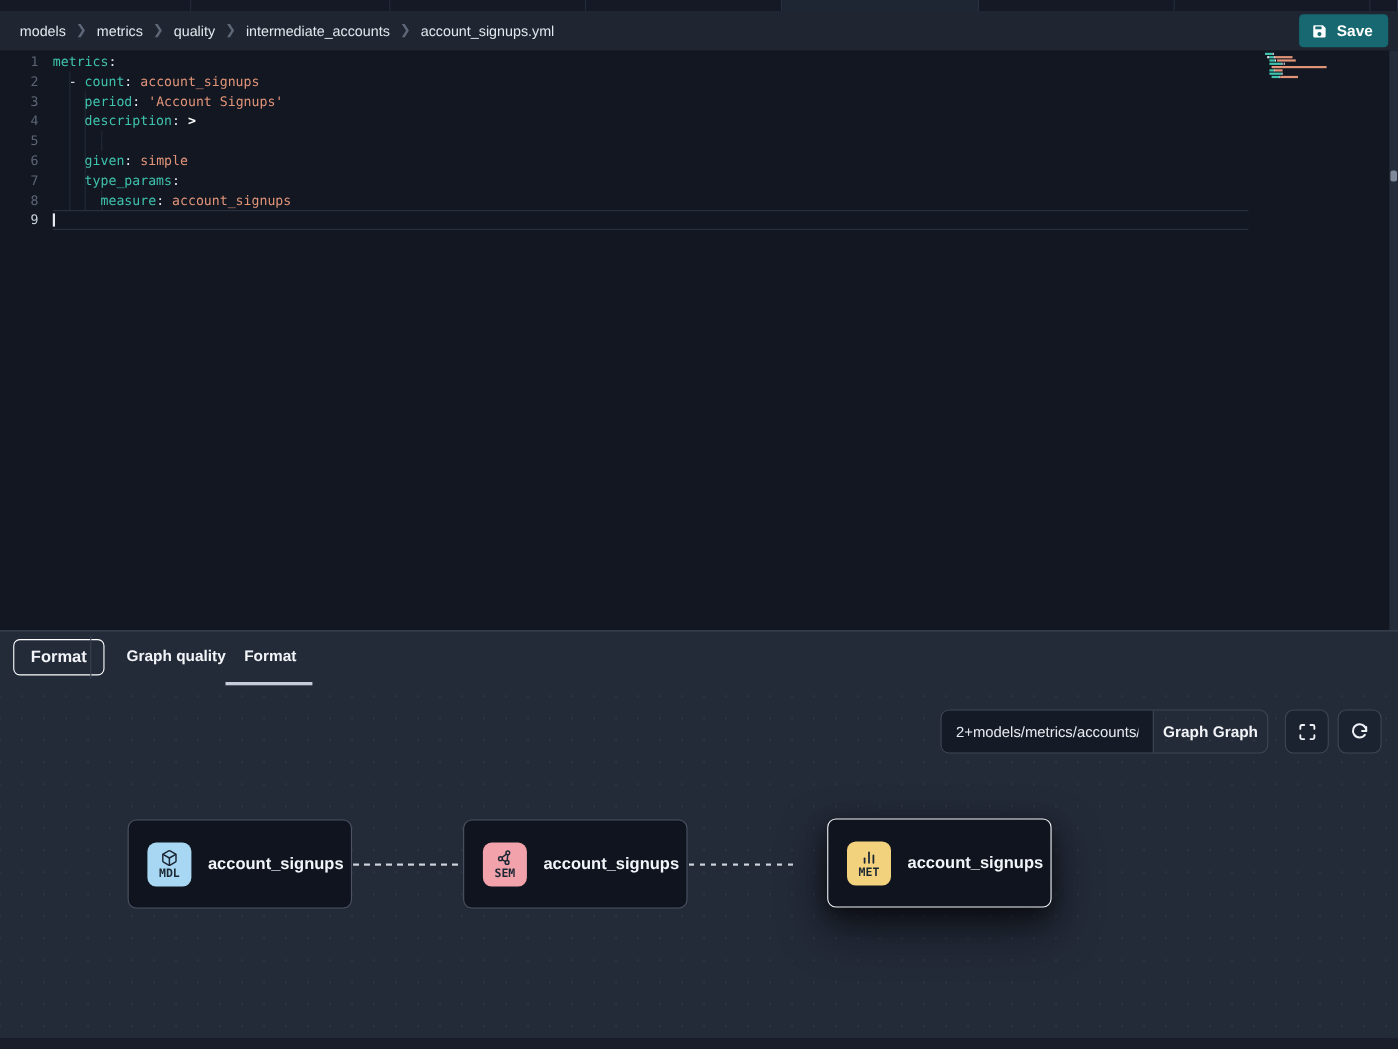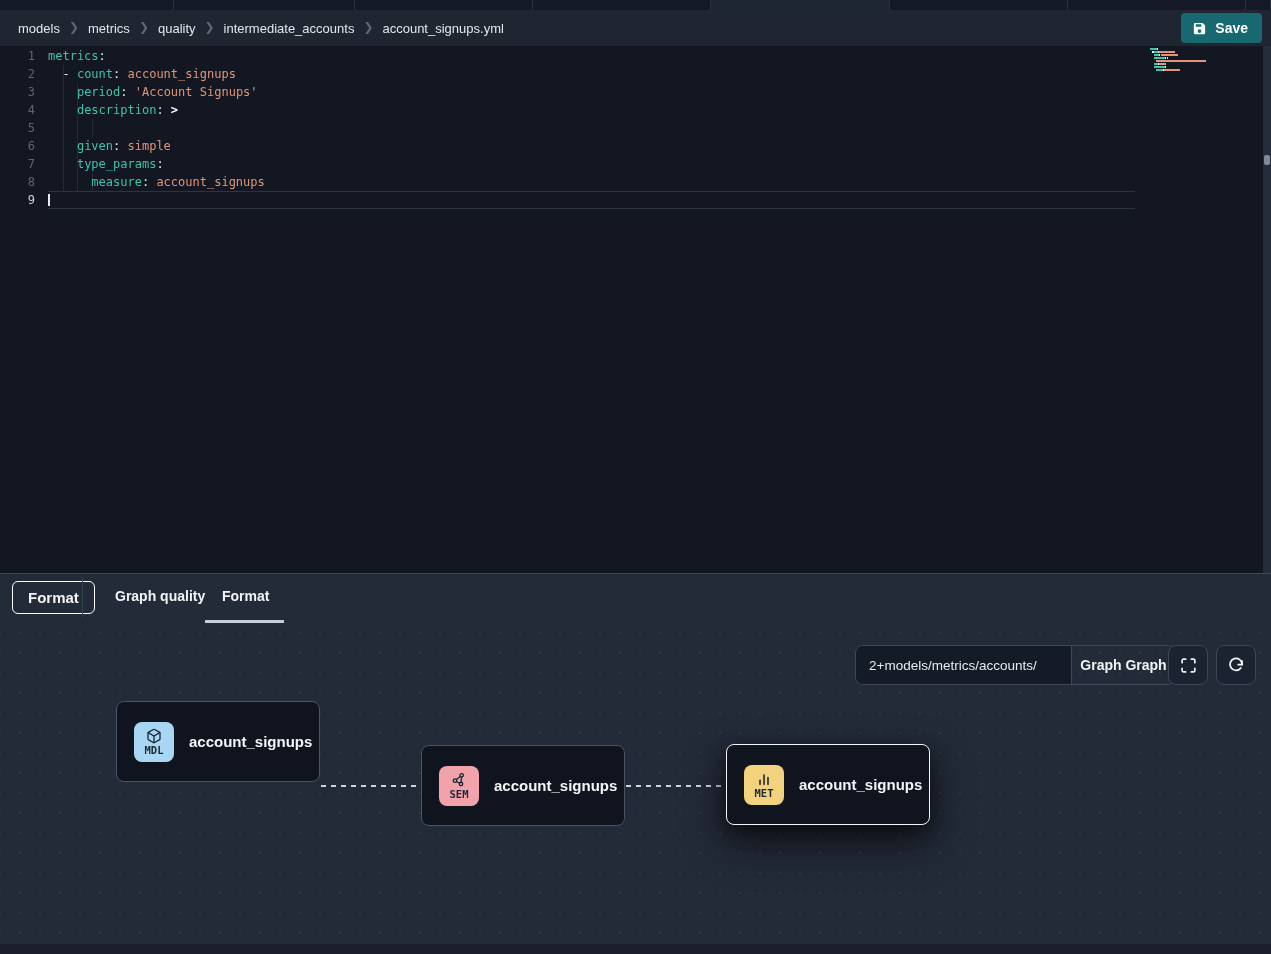--- a/index.html
+++ b/index.html
@@ -49,21 +49,21 @@
   .canvas { position:absolute; top:629px; left:0; width:1271px; height:315px;
     background-image:radial-gradient(#2d3443 1px, transparent 1.1px); background-size:20px 20px; background-position:10px 14px; }
   .footer-strip { position:absolute; top:944px; left:0; width:1271px; height:10px; background:#191e2a; }
   .format-btn { position:absolute; left:12px; top:581px; height:33px; padding:0 15px; background:transparent;
     border:1px solid #ffffff; border-radius:6px; color:#f2f4f8; font-size:15px; font-weight:600; cursor:pointer; font-family:inherit; }
   .panel-divider { position:absolute; left:82px; top:578px; width:1px; height:39px; background:#3a4150; }
   .panel-tab { position:absolute; top:588px; font-size:14px; font-weight:600; color:#f2f4f8; cursor:pointer; background:none; border:none; font-family:inherit; }
   .tab-underline { position:absolute; left:205px; top:620px; width:79px; height:2.5px; background:#c6ccd8; }
   
   .selector-group { position:absolute; left:855px; top:645px; height:40px; display:flex; border:1px solid #3f4656; border-radius:8px; overflow:hidden; }
-  .selector-input { width:215px; height:38px; background:#141a26; border:none; outline:none; color:#e8ebf0;
+  .selector-input { width:192px; height:38px; background:#141a26; border:none; outline:none; color:#e8ebf0;
     font-size:13.5px; padding:0 13px; font-family:inherit; }
   .update-btn { width:104px; height:38px; background:transparent; border:none; border-left:1px solid #3f4656;
     color:#f2f4f8; font-size:14px; font-weight:600; cursor:pointer; font-family:inherit; }
   .icon-btn { position:absolute; top:645px; width:40px; height:40px; background:#1c2330; border:1px solid #3f4656;
     border-radius:8px; display:flex; align-items:center; justify-content:center; cursor:pointer; color:#eef1f5; }
   
   .node { position:absolute; width:204px; height:81px; background:#0f141e; border:1px solid #4c5464; border-radius:8px;
     display:flex; align-items:center; gap:15px; padding-left:17px; cursor:pointer; }
   .node.selected { border:1.5px solid #f2f5f9; box-shadow:0 18px 42px rgba(0,0,0,.55), 0 6px 18px rgba(0,0,0,.45); }
   .badge { width:40px; height:40px; border-radius:8px; display:flex; flex-direction:column; align-items:center; justify-content:center;
@@ -238,21 +238,21 @@
       <svg width="18" height="18" viewBox="0 0 24 24" fill="none" stroke="#eef1f5" stroke-width="2.4" stroke-linecap="round" stroke-linejoin="round">
         <path d="M20 6.5v5h-5"></path>
           <path d="M20 11.5A8 8 0 1 0 18.4 16"></path>
       </svg>
     </span>
   </button>
 
   <div class="edge" style="left:321px; width:100px"></div>
   <div class="edge" style="left:626px; width:99px"></div>
 
-  <div class="node" style="left:116px; top:701px">
+  <div class="node" style="left:116px; top:745px">
     <div class="badge" style="background:#a7d7f3">
       <span>
         <svg width="16" height="16" viewBox="0 0 24 24" fill="none" stroke="#1c2734" stroke-width="2" stroke-linecap="round" stroke-linejoin="round">
           <path d="M21 16V8a2 2 0 0 0-1-1.73l-7-4a2 2 0 0 0-2 0l-7 4A2 2 0 0 0 3 8v8a2 2 0 0 0 1 1.73l7 4a2 2 0 0 0 2 0l7-4A2 2 0 0 0 21 16z"></path>
           <polyline points="3.3 7 12 12 20.7 7"></polyline>
             <line x1="12" y1="22" x2="12" y2="12"></line>
         </svg>
       </span>
       <span class="badge-label">MDL</span>
     </div>
@@ -269,21 +269,21 @@
           <line x1="13.9" y1="6.8" x2="8.1" y2="11.3"></line>
             <line x1="8.4" y2="16.9" y1="14.3" x2="12.8"></line>
             <line x1="15.8" y1="7.5" x2="15.2" y2="15.4"></line>
         </svg>
       </span>
       <span class="badge-label">SEM</span>
     </div>
     <span class="node-label">account_signups</span>
   </div>
 
-  <div class="node selected" style="left:726px; top:744px">
+  <div class="node selected" style="left:752px; top:744px">
     <div class="badge" style="background:#f3d27d">
       <span>
         <svg width="16" height="16" viewBox="0 0 24 24" fill="none" stroke="#1c2734" stroke-width="2.4" stroke-linecap="round">
           <line x1="6" y1="20" x2="6" y2="14"></line>
             <line x1="12" y1="20" x2="12" y2="6"></line>
             <line x1="18" y1="20" x2="18" y2="10"></line>
         </svg>
       </span>
       <span class="badge-label">MET</span>
     </div>

